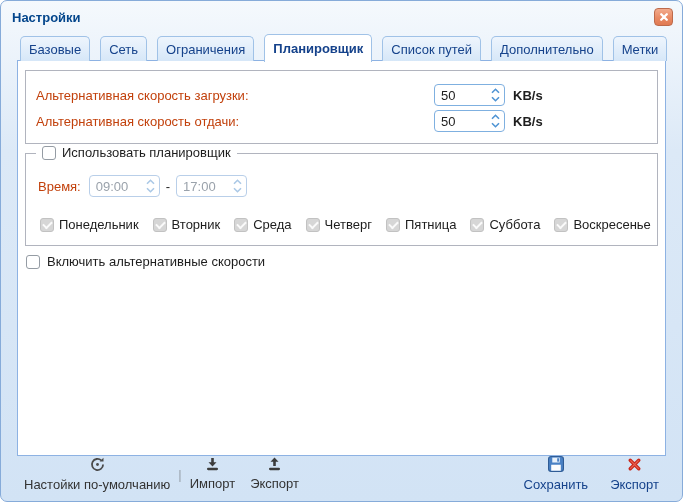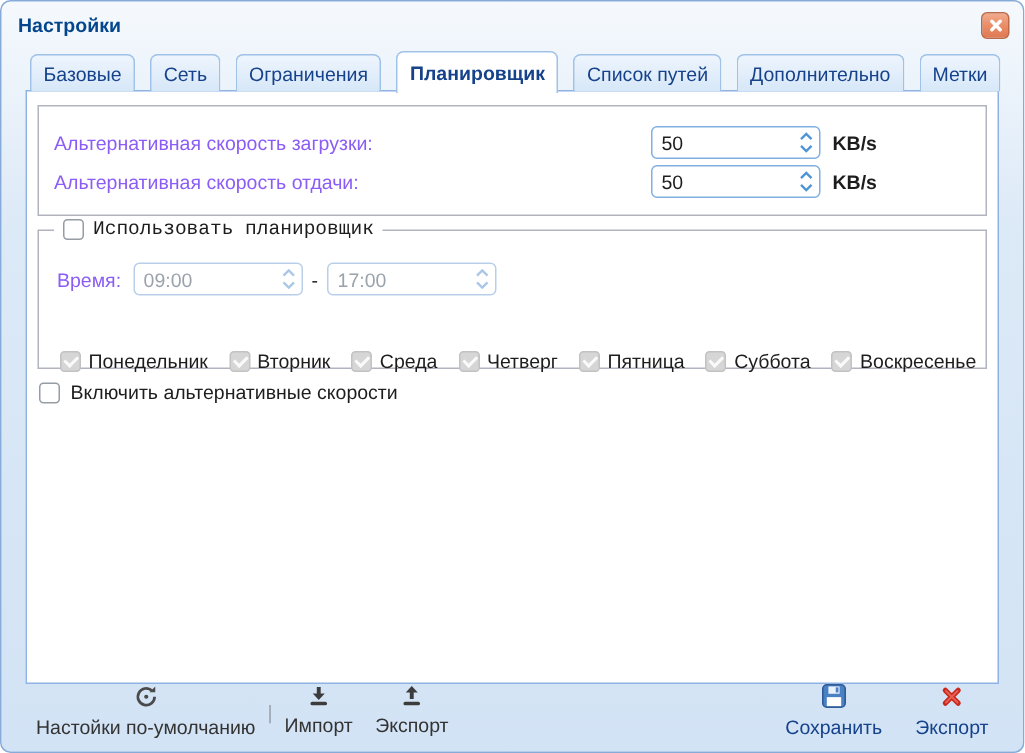--- a/index.html
+++ b/index.html
@@ -51,27 +51,27 @@
     position: absolute; top: 59px; left: 16px; right: 16px; height: 396px;
     background: #fff; border: 1px solid #8db2e3;
   }
   .groupbox {
     position: absolute; left: 7px; right: 7px;
     border: 1px solid #b1b4be;
     background: #fff;
   }
   .speeds { top: 9px; height: 74px; padding: 11px 10px 0; }
   .form-row { display: flex; align-items: center; height: 26px; }
-  .form-label { font-size: 13px; color: #8b5cf6; }
+  .form-label { font-size: 13px; color: #c2410c; }
   .speeds .form-label { width: 398px; flex: none; }
   .unit { font-size: 13px; font-weight: bold; color: #1d1d1d; margin-left: 8px; }
   
   .spinner {
     display: inline-flex; align-items: stretch;
-    width: 113px; height: 22px;
+    width: 71px; height: 22px;
     border: 1px solid #7fb0e0; border-radius: 4px;
     background: #fff; overflow: hidden; flex: none;
   }
   .spin-input {
     flex: 1; min-width: 0; border: none; outline: none; background: transparent;
     padding: 0 0 0 6px; font-size: 13px; color: #1d1d1d;
     font-family: "Liberation Sans", sans-serif;
   }
   .spin-btns {
     width: 17px; display: flex; flex-direction: column;
@@ -82,34 +82,34 @@
   .spinner.disabled .spin-input { color: #9aa2ab; }
   .spinner.disabled .spin-btns { color: #aac8e6; cursor: default; }
   
   .fieldset {
     position: absolute; top: 92px; left: 7px; right: 7px; height: 93px;
     border: 1px solid #b1b4be; background: #fff;
   }
   .legend {
     position: absolute; top: -9px; left: 10px;
     background: #fff; padding: 0 6px;
-    display: flex; align-items: flex-end; gap: 6px; font-family: Liberation Mono, monospace;
+    display: flex; align-items: flex-end; gap: 6px;
   }
   .legend-text { font-size: 13px; color: #1d1d1d; }
   .time-row {
     position: absolute; top: 21px; left: 12px;
     display: flex; align-items: center; gap: 6px;
   }
   .time-row .form-label { margin-right: 2px; }
   .dash { font-size: 13px; color: #1d1d1d; }
   .days-row {
     position: absolute; top: 63px; left: 14px; right: 8px;
     display: flex; align-items: center; gap: 14px;
   }
-  .day-item { display: flex; align-items: center; gap: 5px; white-space: nowrap; margin-top: 16px; }
+  .day-item { display: flex; align-items: center; gap: 5px; white-space: nowrap; }
   .day-label { font-size: 13px; color: #1d1d1d; }
   
   .cb {
     width: 14px; height: 14px; flex: none;
     border: 1px solid #959ca4; border-radius: 3px;
     background: #fff; position: relative; cursor: pointer;
   }
   .cb.checked.disabled { background: #d6d6d6; border-color: #c2c2c2; cursor: default; }
   .cb.checked.disabled::after {
     content: ""; position: absolute; left: 2px; top: 2px;

